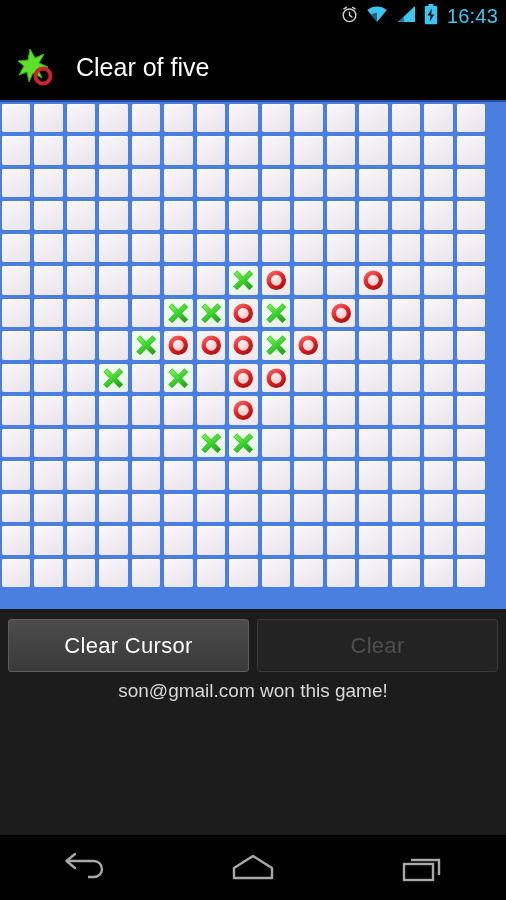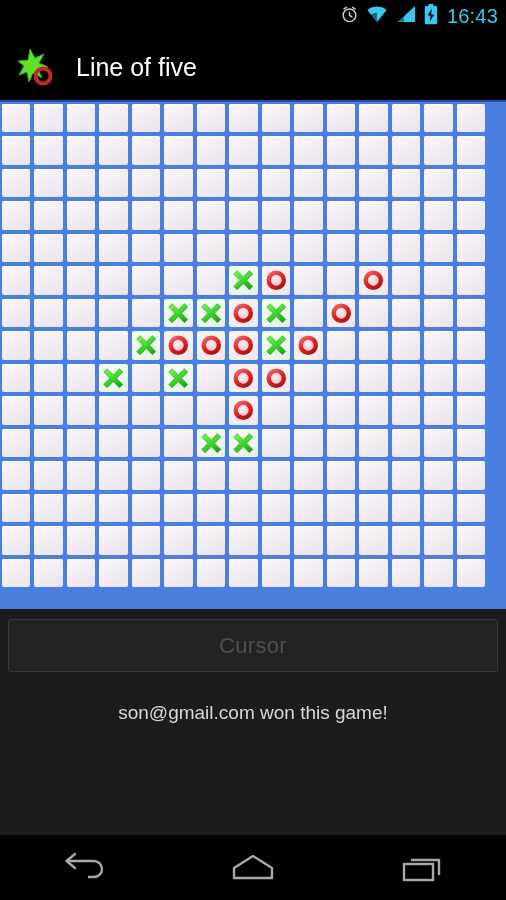--- a/index.html
+++ b/index.html
@@ -75,21 +75,21 @@
   }
   .btn-enabled{
     background:linear-gradient(180deg,#4c4c4c 0%,#424242 55%,#3a3a3a 100%);
     border:1px solid #5d5d5d; color:#ffffff;
   }
   .btn-disabled{
     background:#232323; border:1px solid #3a3a3a; color:#4f4f4f;
   }
   .status-row{
     background:#1c1c1c; height:52px;
-    display:flex; align-items:flex-end; justify-content:center;
+    display:flex; align-items:flex-start; justify-content:center;
     padding-top:8px;
   }
   .status-text{ color:#d8d8d8; font-size:19px; }
   .filler{ background:#1c1c1c; flex:1; }
 
   
   .navbar{
     height:66px; background:#000;
     display:flex; align-items:center; justify-content:space-around;
     border-top:1px solid #1a1a1a;
@@ -137,21 +137,21 @@
 
   <div class="actionbar">
     <span class="app-logo">
       <svg width="44" height="44" viewBox="0 0 44 44">
         <g fill="#5ce02a" stroke="#3aa81a" stroke-width="1">
           <path d="M14 4 L19 13 L28 9 L23 18 L32 22 L22 24 L26 33 L17 28 L13 37 L11 27 L3 30 L8 21 L2 16 L12 15 Z"></path>
         </g>
         <circle cx="27" cy="31" r="7.5" fill="none" stroke="#c8262c" stroke-width="4"></circle>
       </svg>
     </span>
-    <span class="app-title">Line of five</span>
+    <span class="app-title">Clear of five</span>
   </div>
 
   <div class="board" id="board">
       <div class="cell" style="left:1.50px;top:1.50px;width:28.5px;height:28.5px;"></div>
       <div class="cell" style="left:34.00px;top:1.50px;width:28.5px;height:28.5px;"></div>
       <div class="cell" style="left:66.50px;top:1.50px;width:28.5px;height:28.5px;"></div>
       <div class="cell" style="left:99.00px;top:1.50px;width:28.5px;height:28.5px;"></div>
       <div class="cell" style="left:131.50px;top:1.50px;width:28.5px;height:28.5px;"></div>
       <div class="cell" style="left:164.00px;top:1.50px;width:28.5px;height:28.5px;"></div>
       <div class="cell" style="left:196.50px;top:1.50px;width:28.5px;height:28.5px;"></div>
@@ -666,21 +666,22 @@
       <div class="cell" style="left:261.50px;top:456.50px;width:28.5px;height:28.5px;"></div>
       <div class="cell" style="left:294.00px;top:456.50px;width:28.5px;height:28.5px;"></div>
       <div class="cell" style="left:326.50px;top:456.50px;width:28.5px;height:28.5px;"></div>
       <div class="cell" style="left:359.00px;top:456.50px;width:28.5px;height:28.5px;"></div>
       <div class="cell" style="left:391.50px;top:456.50px;width:28.5px;height:28.5px;"></div>
       <div class="cell" style="left:424.00px;top:456.50px;width:28.5px;height:28.5px;"></div>
       <div class="cell" style="left:456.50px;top:456.50px;width:28.5px;height:28.5px;"></div>
     </div>
 
   <div class="controls">
-    <div class="btn btn-disabled">Cursor</div>
+    <div class="btn btn-enabled">Clear Cursor</div>
+    <div class="btn btn-disabled">Clear</div>
   </div>
 
   <div class="status-row">
     <span class="status-text">son@gmail.com won this game!</span>
   </div>
 
   <div class="filler"></div>
 
   <div class="navbar">
     <div class="navbtn">

